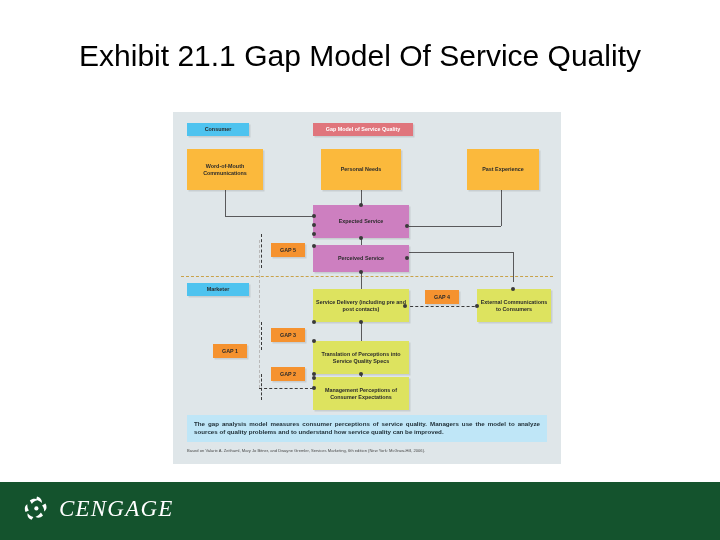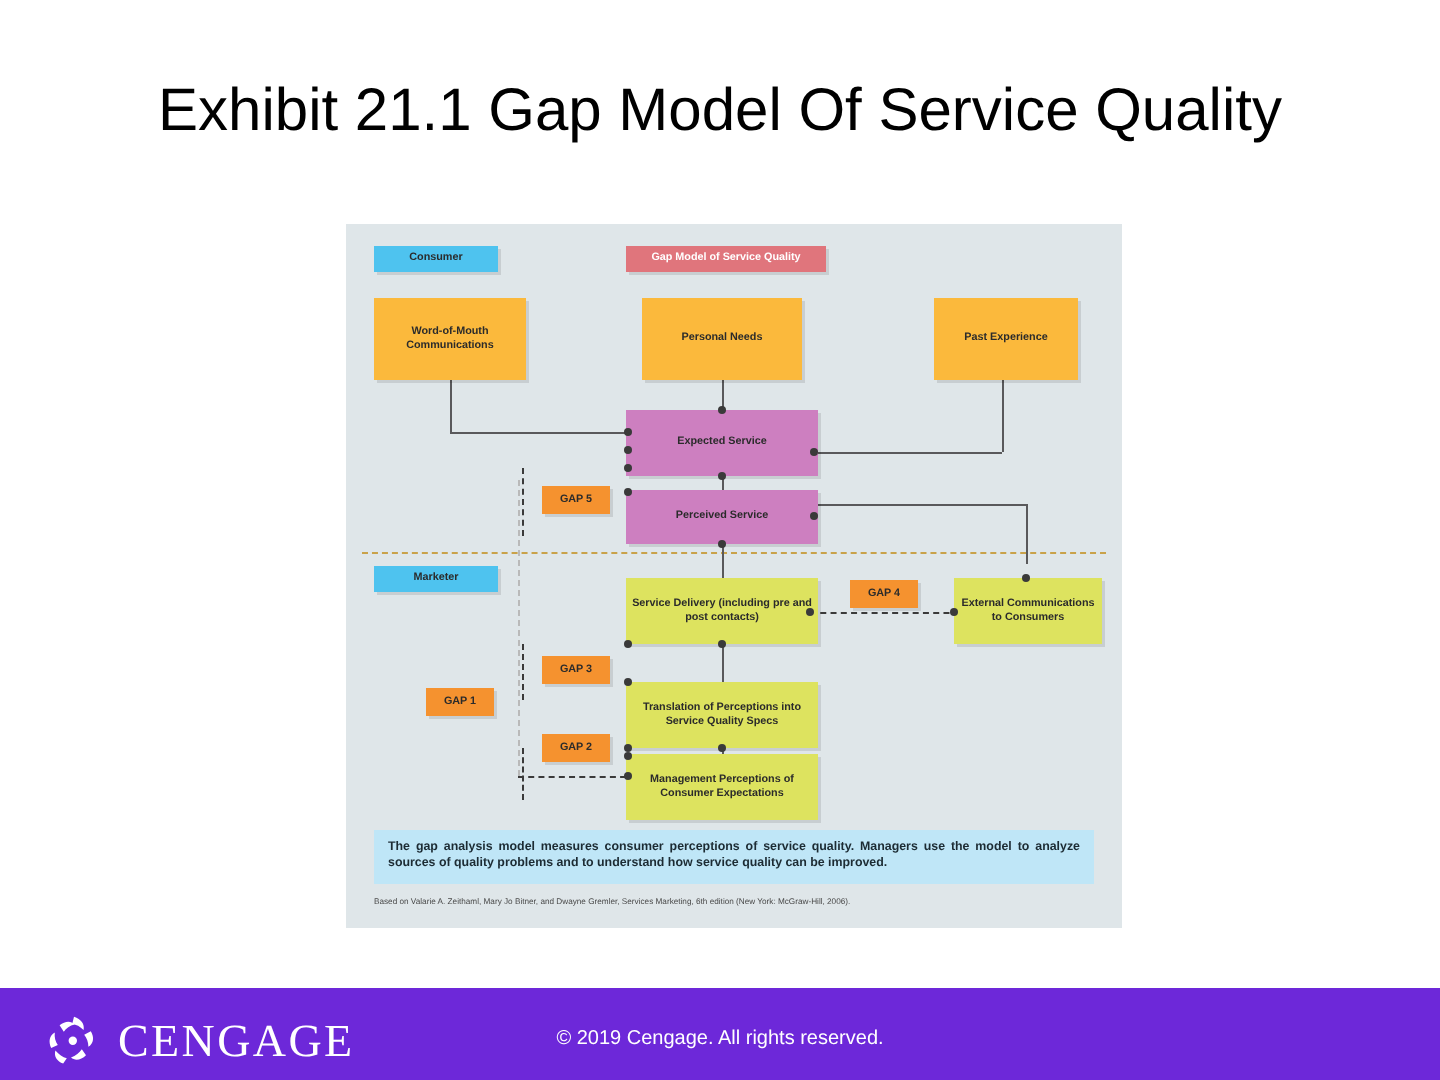--- a/index.html
+++ b/index.html
@@ -135,22 +135,23 @@
     white-space: nowrap;
     overflow: hidden;
   }
 
   
   .footer-bar {
     position: absolute;
     left: 0;
     bottom: 0;
     width: 720px;
-    height: 46px;
-    background: #6d28d9;
+    height: 58px;
+    background: #14532d;
+    font-style: italic;
   }
   .logo-wrap {
     position: absolute;
     left: 22px;
     top: 12px;
     display: flex;
     align-items: center;
     gap: 7px;
   }
   .logo-mark { width: 30px; height: 30px; display:block; }
@@ -321,14 +322,13 @@
         <path d="M78 32 C84 42 83 52 74 58 C74 50 71 43 67 38 Z"></path>
         <path d="M70 72 C62 80 52 82 45 76 C53 73 59 68 63 62 Z"></path>
         <path d="M32 86 C22 82 16 74 19 64 C25 71 31 75 38 77 Z"></path>
         <path d="M12 60 C7 49 9 39 18 34 C17 42 19 49 23 55 Z"></path>
         <path d="M26 22 C35 15 45 14 51 21 C43 23 37 27 33 33 Z"></path>
         <circle cx="48" cy="48" r="7"></circle>
       </g>
     </svg>
     <div class="logo-word">CENGAGE</div>
   </div>
-  <div class="copyright">© 2019 Cengage. All rights reserved.</div>
 </div>
 
 </body></html>

